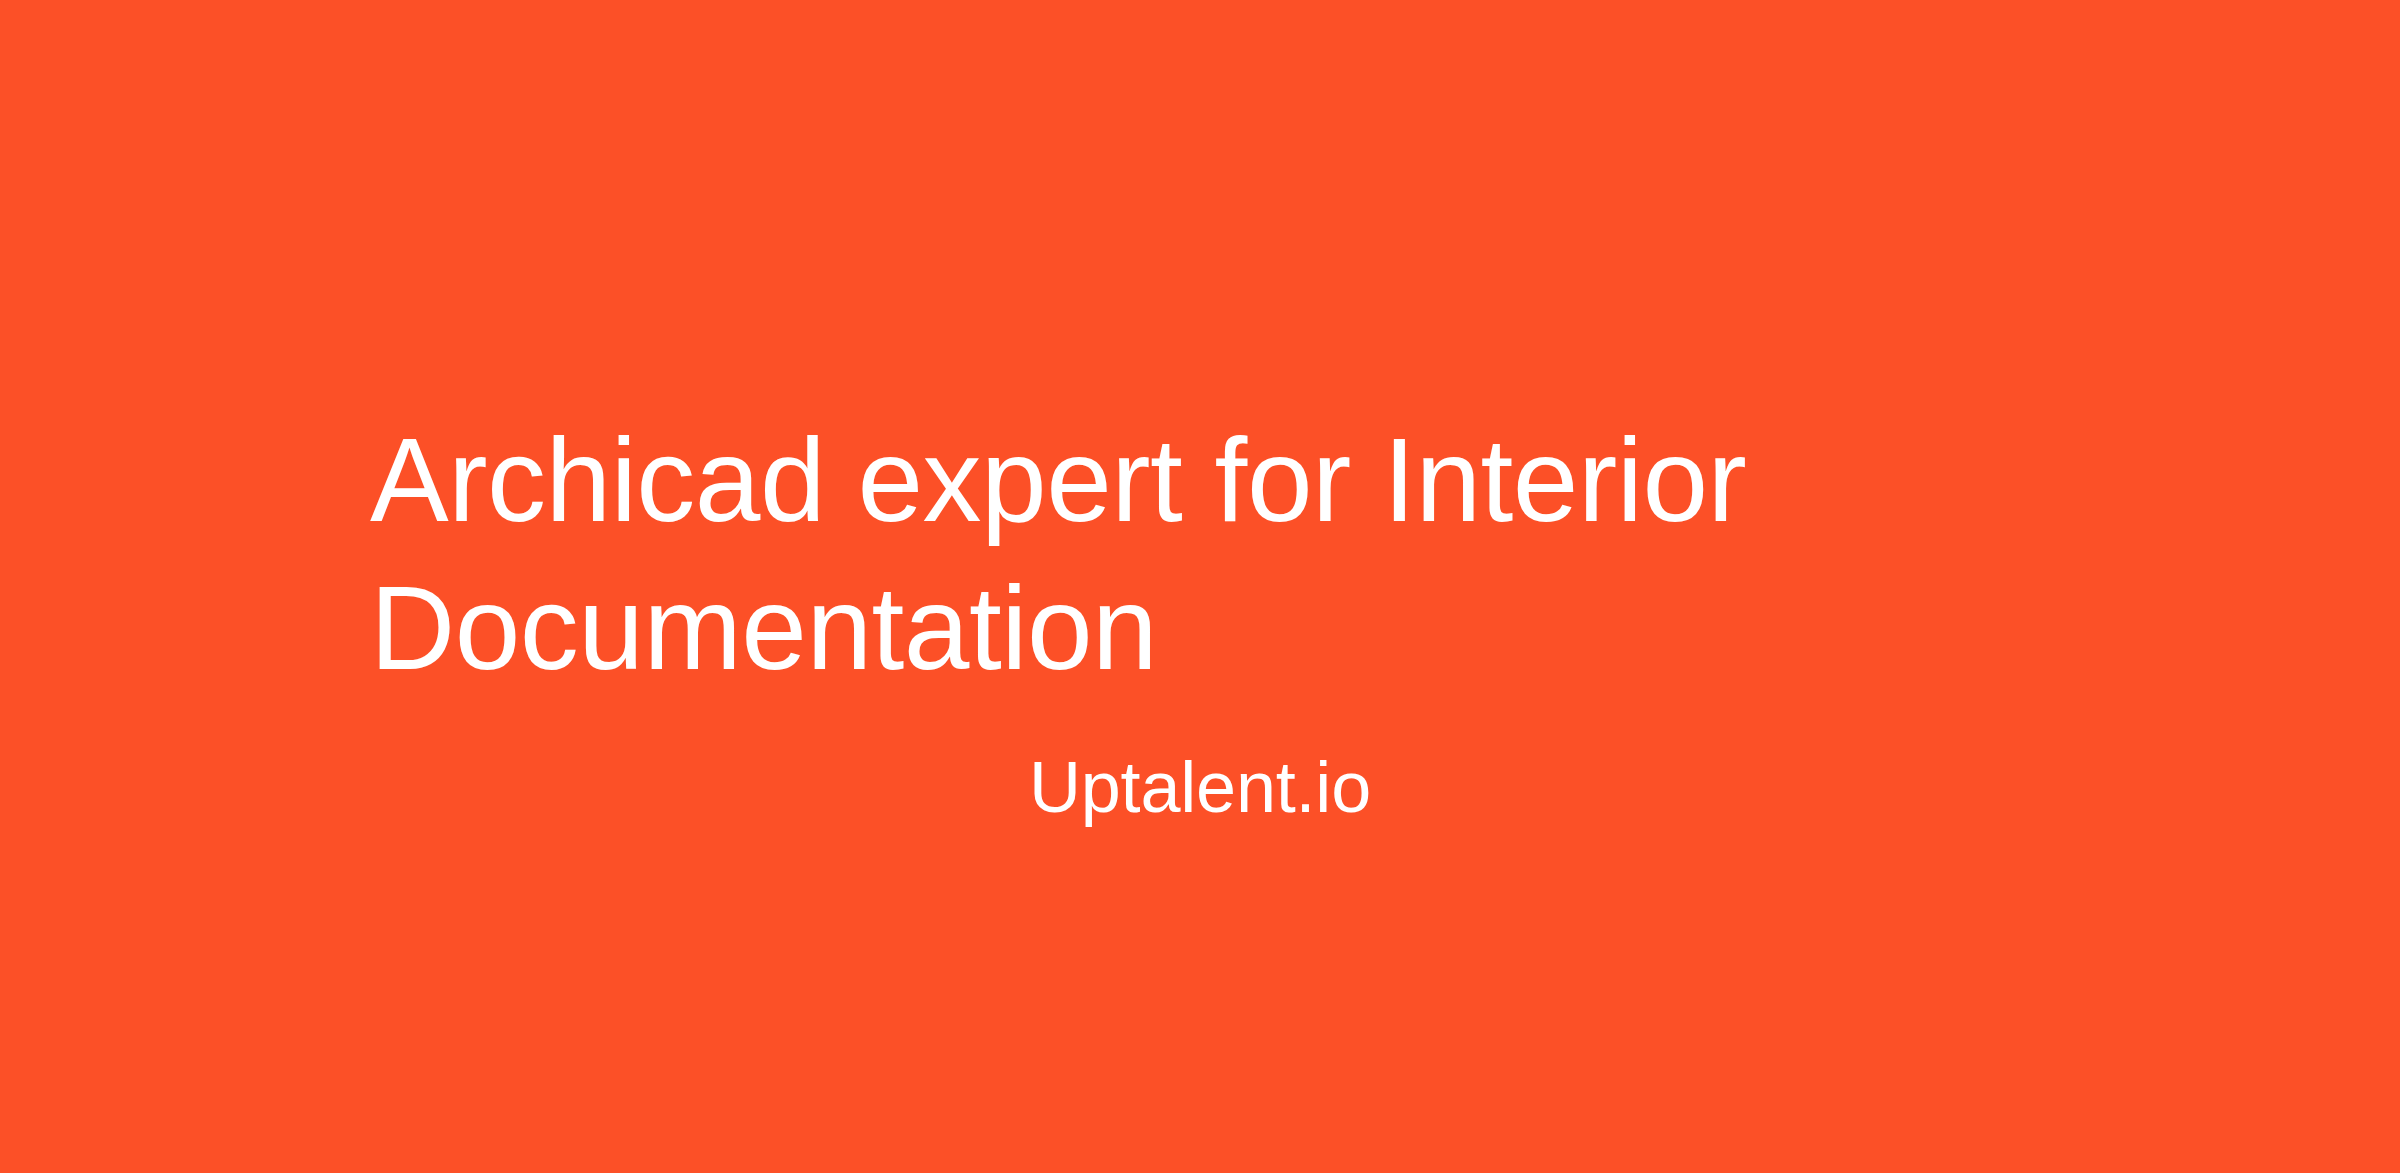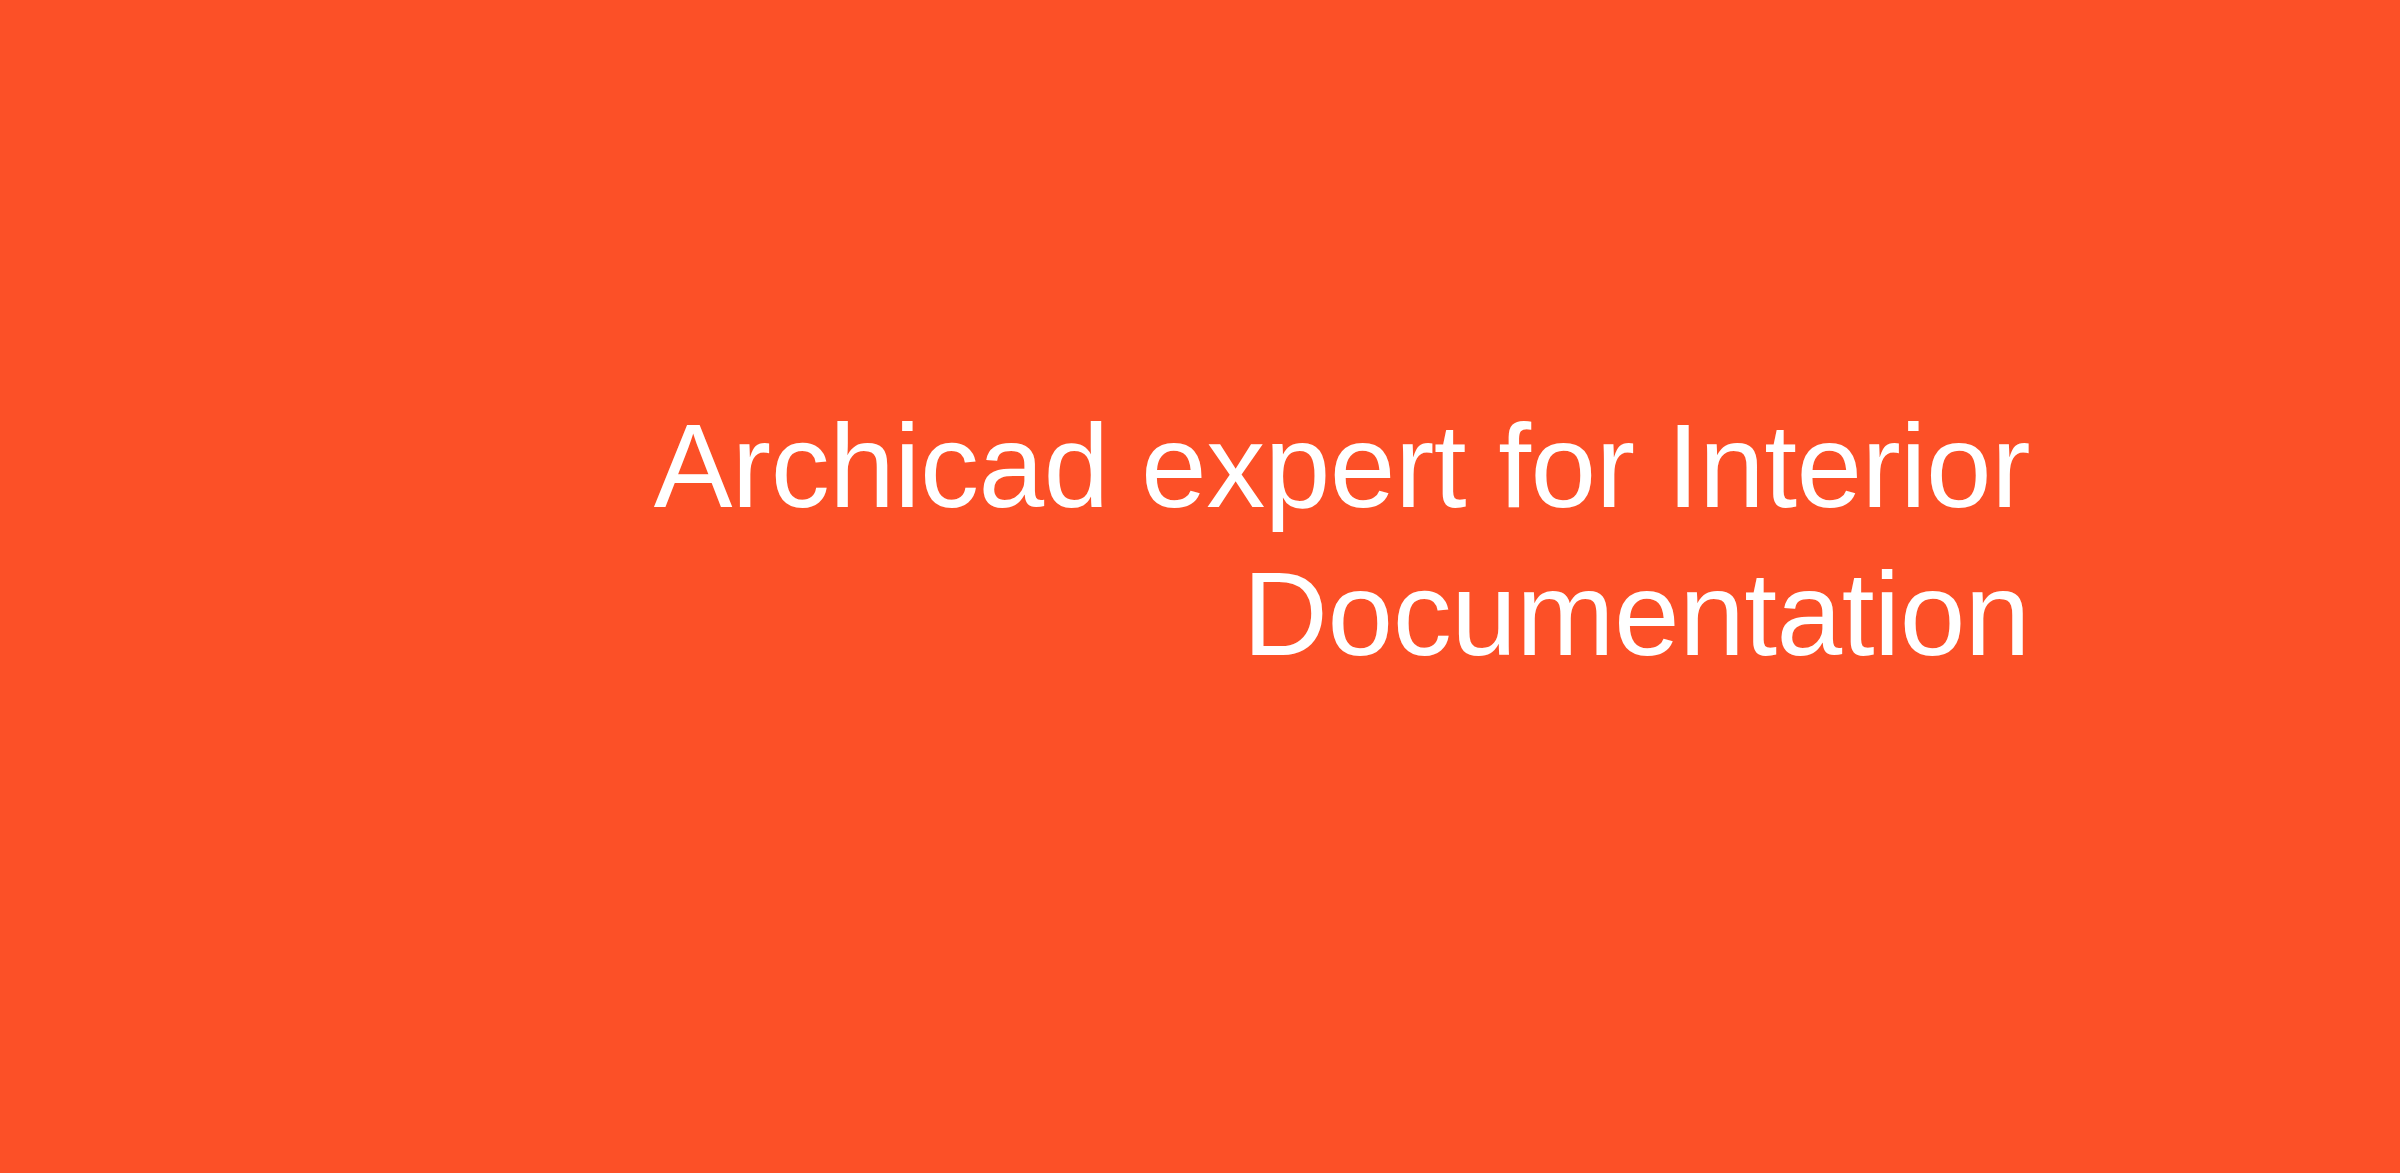--- a/index.html
+++ b/index.html
@@ -40,30 +40,30 @@
     flex-direction: column;
     align-items: center;
     justify-content: flex-start;
     text-align: center;
     padding: 0 140px;
     box-sizing: border-box;
   }
 
   .hero-title {
     display: block;
-    margin: 2px;
+    margin: 16px;
     padding: 0;
     max-width: 1660px;
     color: #ffffff;
     font-family: "Liberation Sans", sans-serif;
     font-weight: 400;
     font-size: 118px;
     line-height: 148px;
     letter-spacing: -0.5px;
-    text-align: right;
+    text-align: left;
     word-wrap: break-word;
   }
 
   .hero-subtitle {
     display: block;
     margin: 26px 0 0 0;
     padding: 0;
     color: #ffffff;
     font-family: "Liberation Sans", sans-serif;
     font-weight: 400;
@@ -75,16 +75,17 @@
 </style>
 </head>
 <body style="background-color: rgb(252, 80, 39);">
 
 <div class="hero-canvas" style="background-color: rgb(252, 80, 39);">
 
   <div class="hero-text-block">
 
     <h1 class="hero-title" style="color: rgb(255, 255, 255);">Archicad expert for Interior Documentation</h1>
 
+    <div class="hero-subtitle" style="color: rgb(255, 255, 255);">Uptalent.io</div>
 
   </div>
 
 </div>
 
 </body></html>

